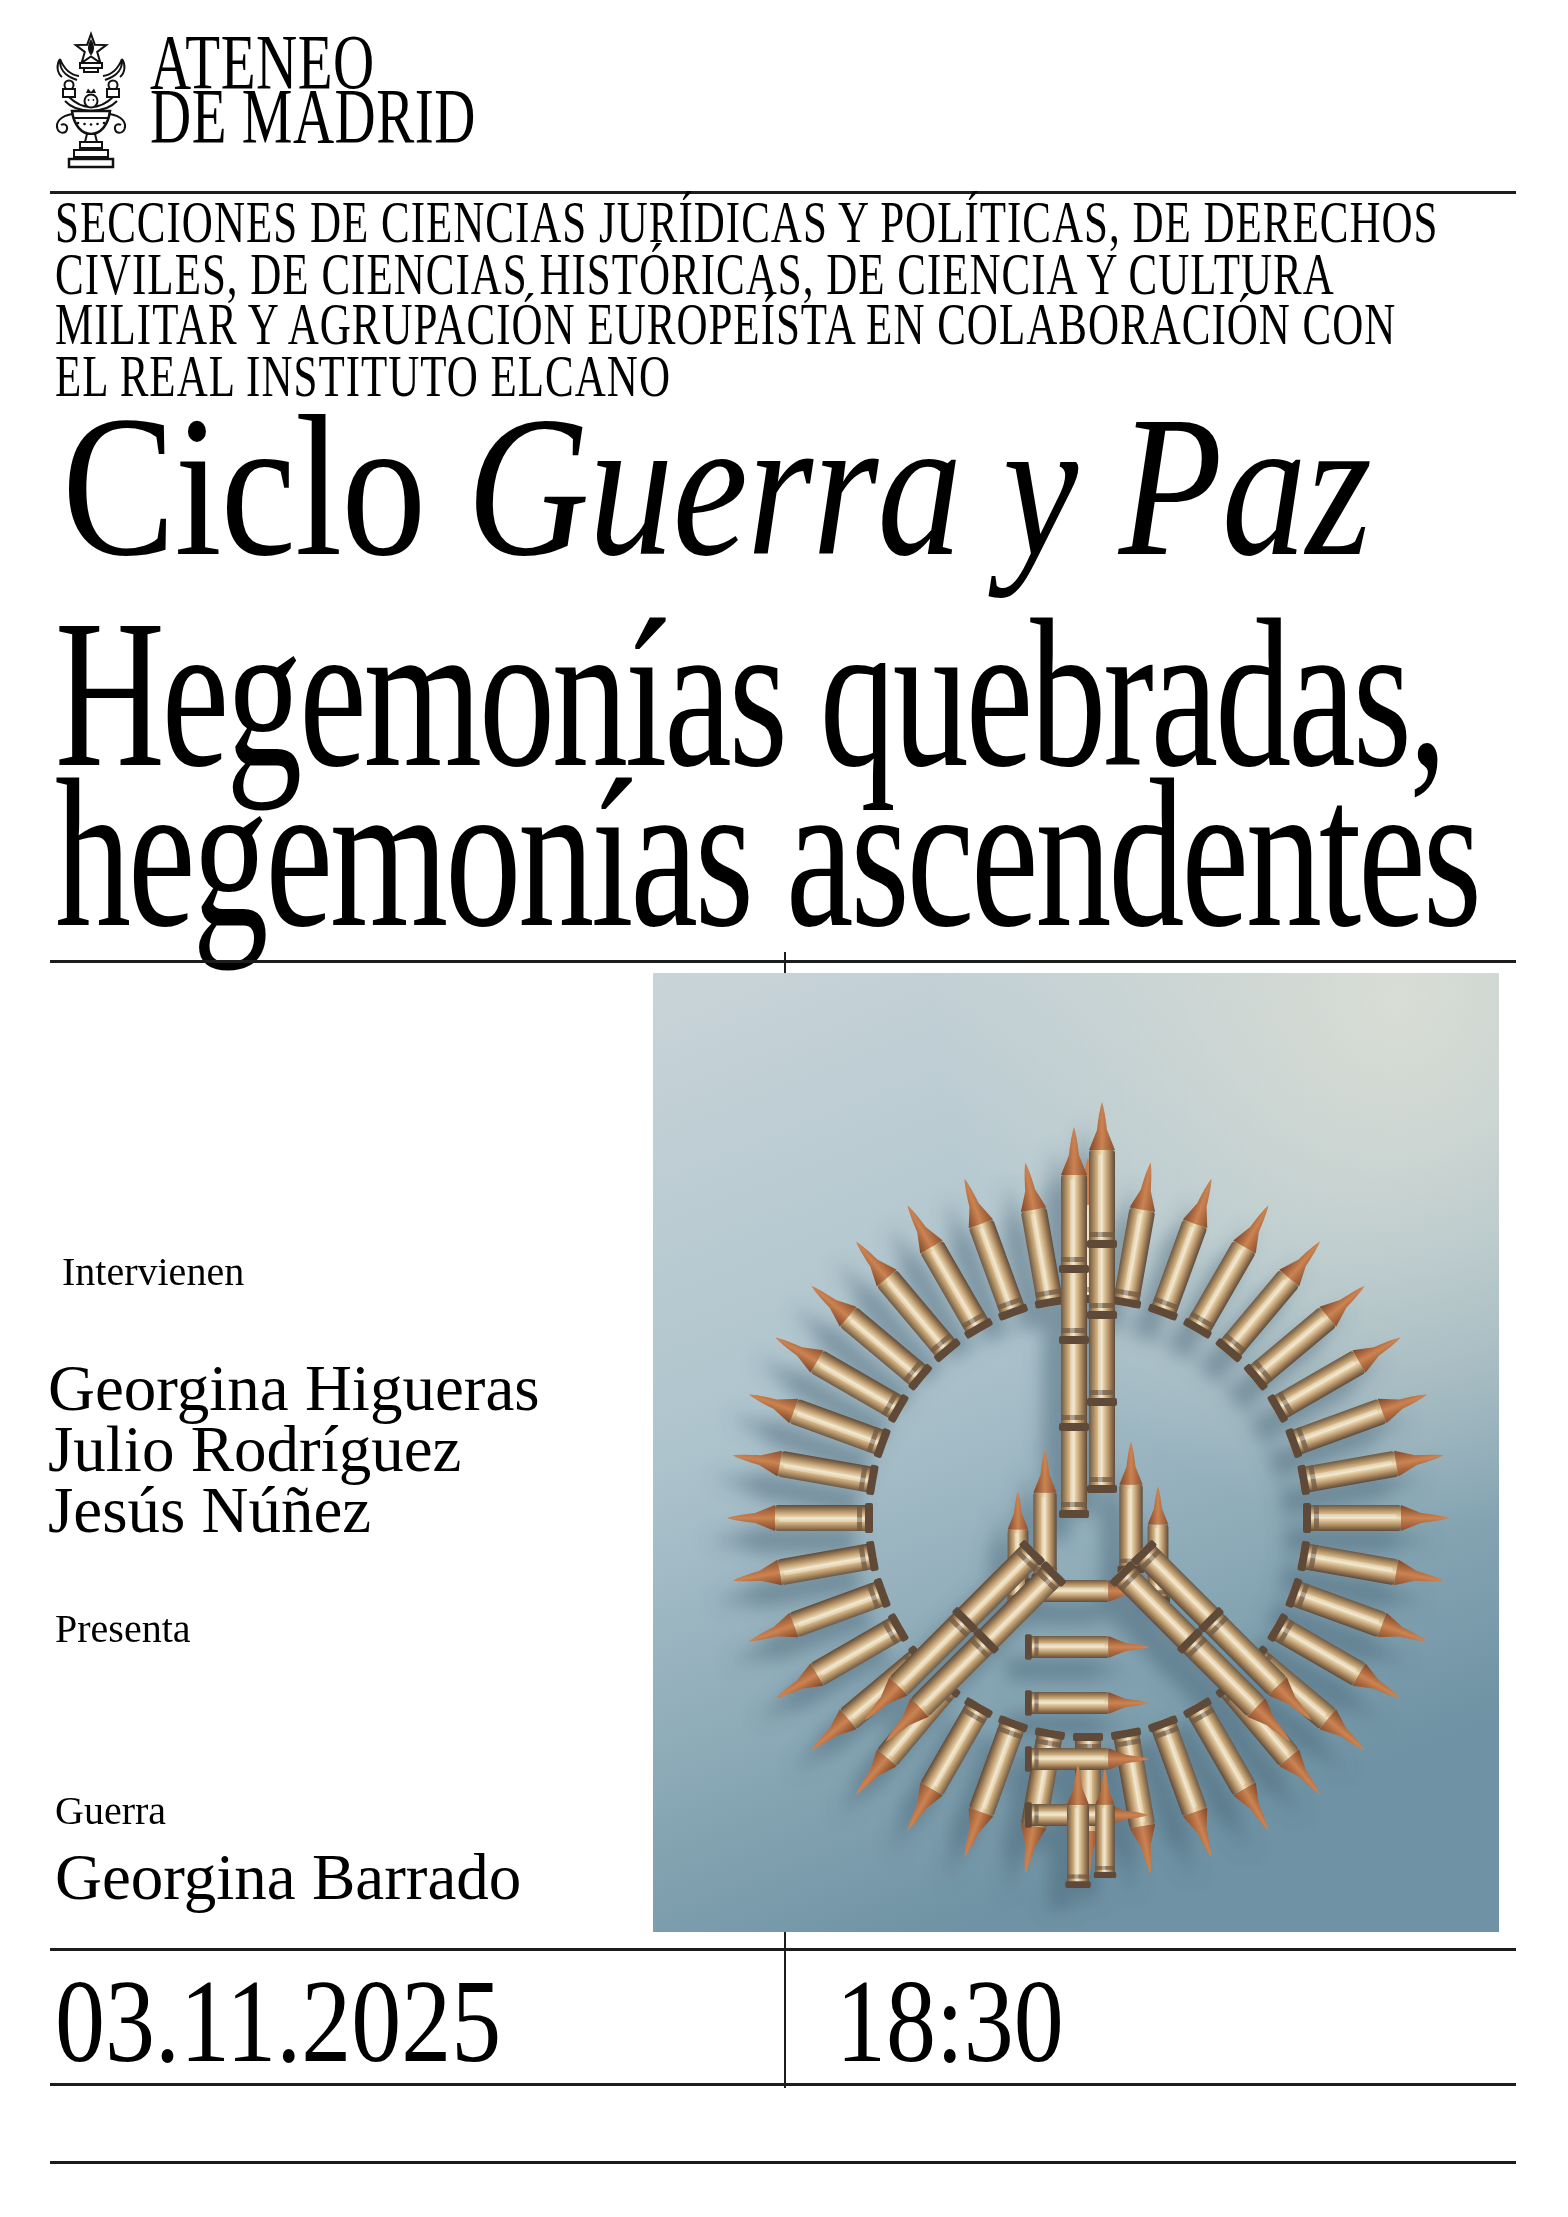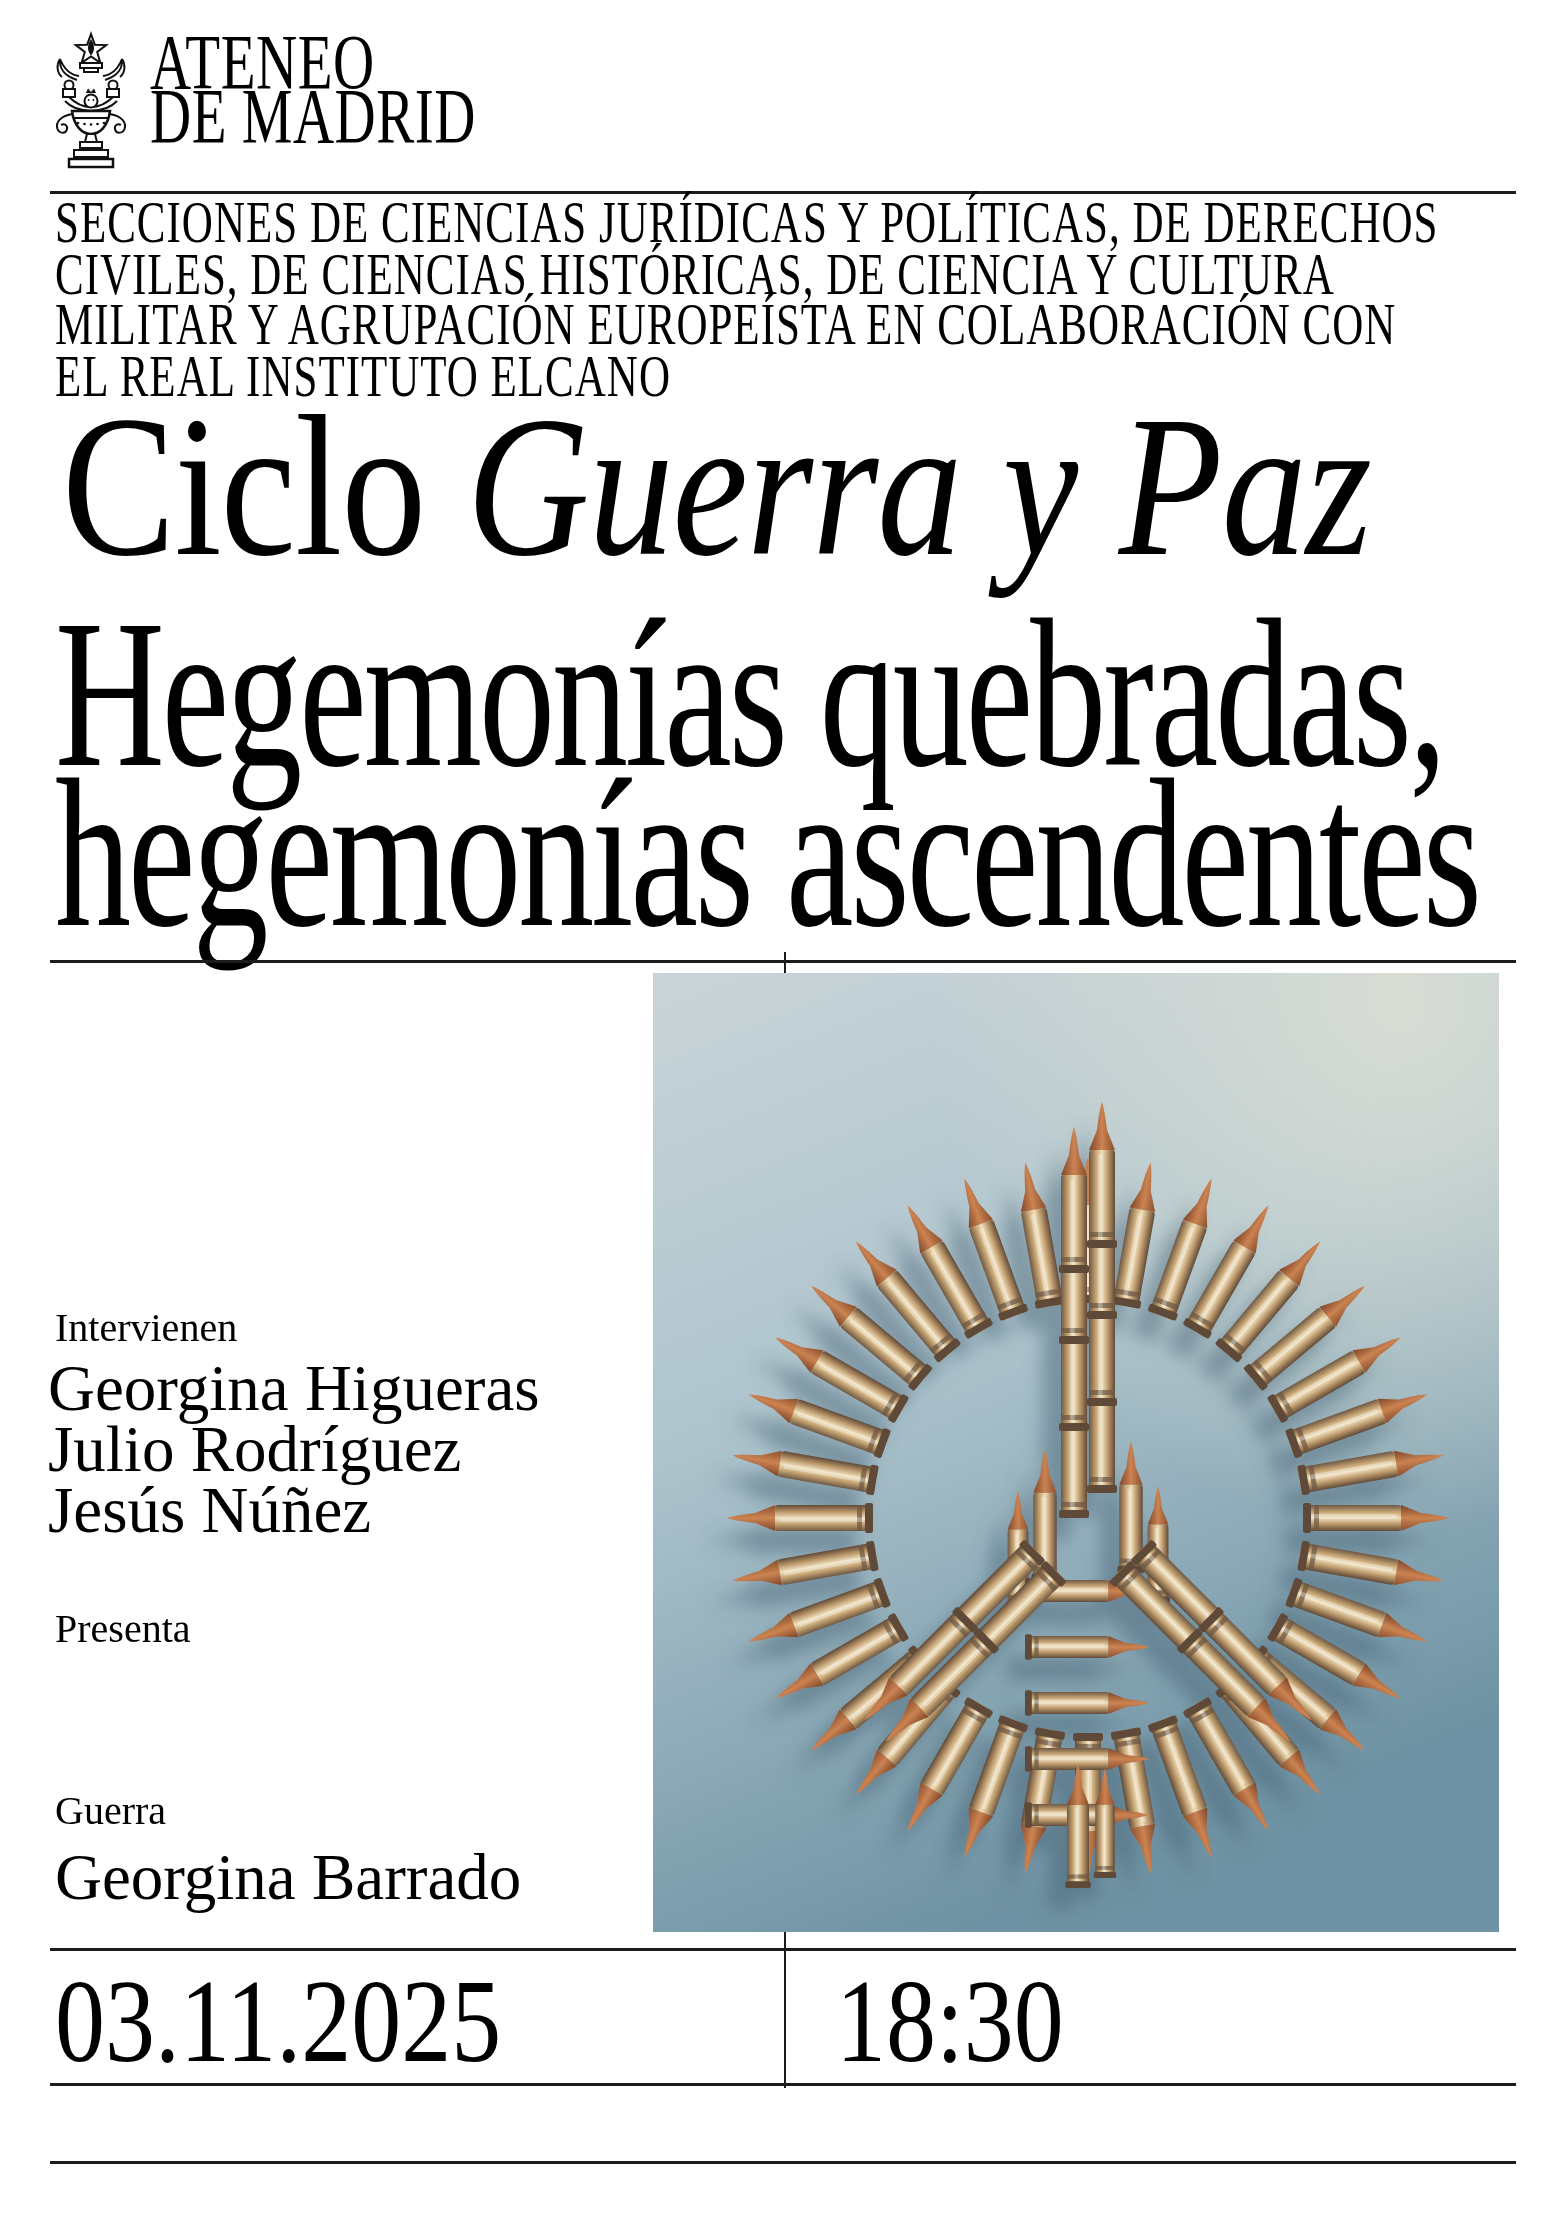--- a/index.html
+++ b/index.html
@@ -28,21 +28,21 @@
   .title{left:62px; top:386px; font-size:170px; line-height:1;
     transform:scaleY(1.185); transform-origin:left top; letter-spacing:-1px;}
   .title .it{font-style:italic;}
   .h2a{left:55px; top:588px;}
   .h2b{left:55px; top:748px;}
   .h2{font-size:152px; line-height:1; letter-spacing:-3px;
     transform:scaleY(1.39); transform-origin:left top;}
 
   
   .small-label{left:55px; font-size:40px; line-height:1;}
-  .lbl-intervienen{top:1308px;}
+  .lbl-intervienen{top:1252px;margin-left:7px;}
   .lbl-presenta{top:1609px;}
   .lbl-modera{top:1791px;}
   .speakers{left:48px; top:1358px; font-size:65px; line-height:61px;}
   .speakers div{white-space:nowrap;}
   .presenter{left:55px; top:1662px; font-size:65px; line-height:1;}
   .moderator{left:55px; top:1845px; font-size:65px; line-height:1;}
 
   
   .photo{left:653px; top:973px; width:846px; height:959px;}
   .photo svg{display:block; width:846px; height:959px;}

